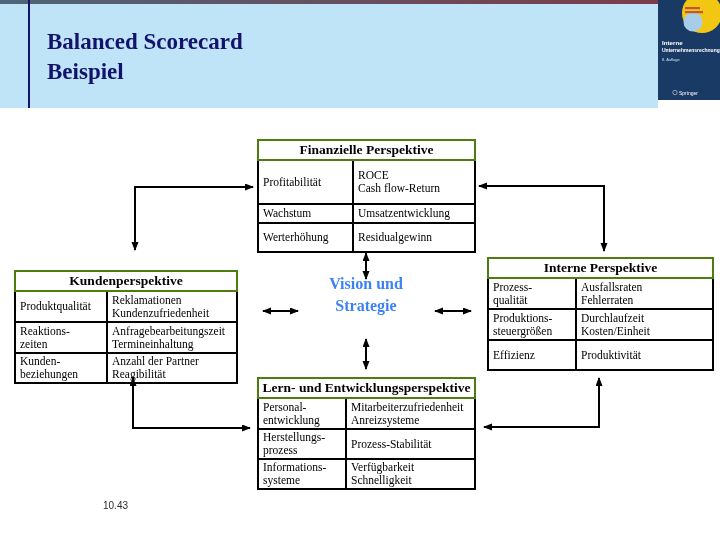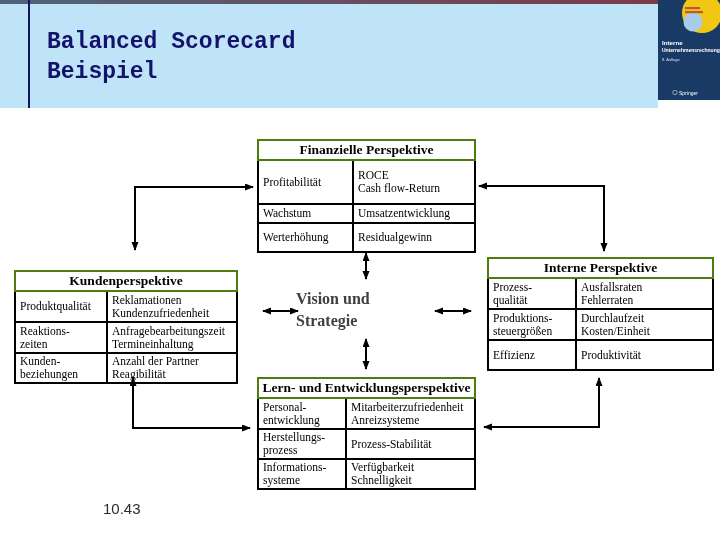--- a/index.html
+++ b/index.html
@@ -6,36 +6,36 @@
   body{
     width:720px;height:540px;position:relative;overflow:hidden;
     background:#ffffff;font-family:"Liberation Serif",serif;
   }
   
   .header-band{position:absolute;left:0;top:0;width:658px;height:108px;background:#bfe4f8;}
   .top-bar{position:absolute;left:0;top:0;width:658px;height:4px;
     background:linear-gradient(90deg,#4e6579,#7c3b49);}
   .header-vline{position:absolute;left:28px;top:0;width:2px;height:108px;background:#14146b;}
   .slide-title{position:absolute;left:47px;top:27px;
-    font-family:Liberation Mono, monospace;font-weight:bold;
+    font-family:Liberation Serif, serif;font-weight:bold;
     font-size:23px;line-height:30px;color:#13136b;}
   
   .book-cover{position:absolute;left:658px;top:0;width:62px;height:100px;}
   
   table.bsc{position:absolute;border-collapse:collapse;background:#fff;table-layout:fixed;}
   table.bsc th{border:2px solid #4d7c0f;font-size:13.5px;font-weight:bold;text-align:center;
     padding:1px 2px;white-space:nowrap;height:15px;}
   table.bsc td{border:2px solid #000;font-size:11.5px;padding:1px 4px;vertical-align:middle;
     white-space:pre-line;line-height:13px;}
   
-  .vision{position:absolute;left:296px;top:288px;width:140px;text-align:left;
-    font-weight:bold;font-size:16px;line-height:22px;color:#404040;}
+  .vision{position:absolute;left:296px;top:273px;width:140px;text-align:center;
+    font-weight:bold;font-size:16px;line-height:22px;color:#3b82f6;}
   
   .page-number{position:absolute;left:103px;top:500px;
-    font-family:"Liberation Sans",sans-serif;font-size:15px;color:#2b2b2b;}
+    font-family:"Liberation Sans",sans-serif;font-size:10px;color:#2b2b2b;}
   
   .arrows{position:absolute;left:0;top:0;width:720px;height:540px;pointer-events:none;}
 </style>
 </head>
 <body>
 
 <div class="header-band"></div>
 <div class="top-bar"></div>
 <div class="header-vline"></div>
 <div class="slide-title">

